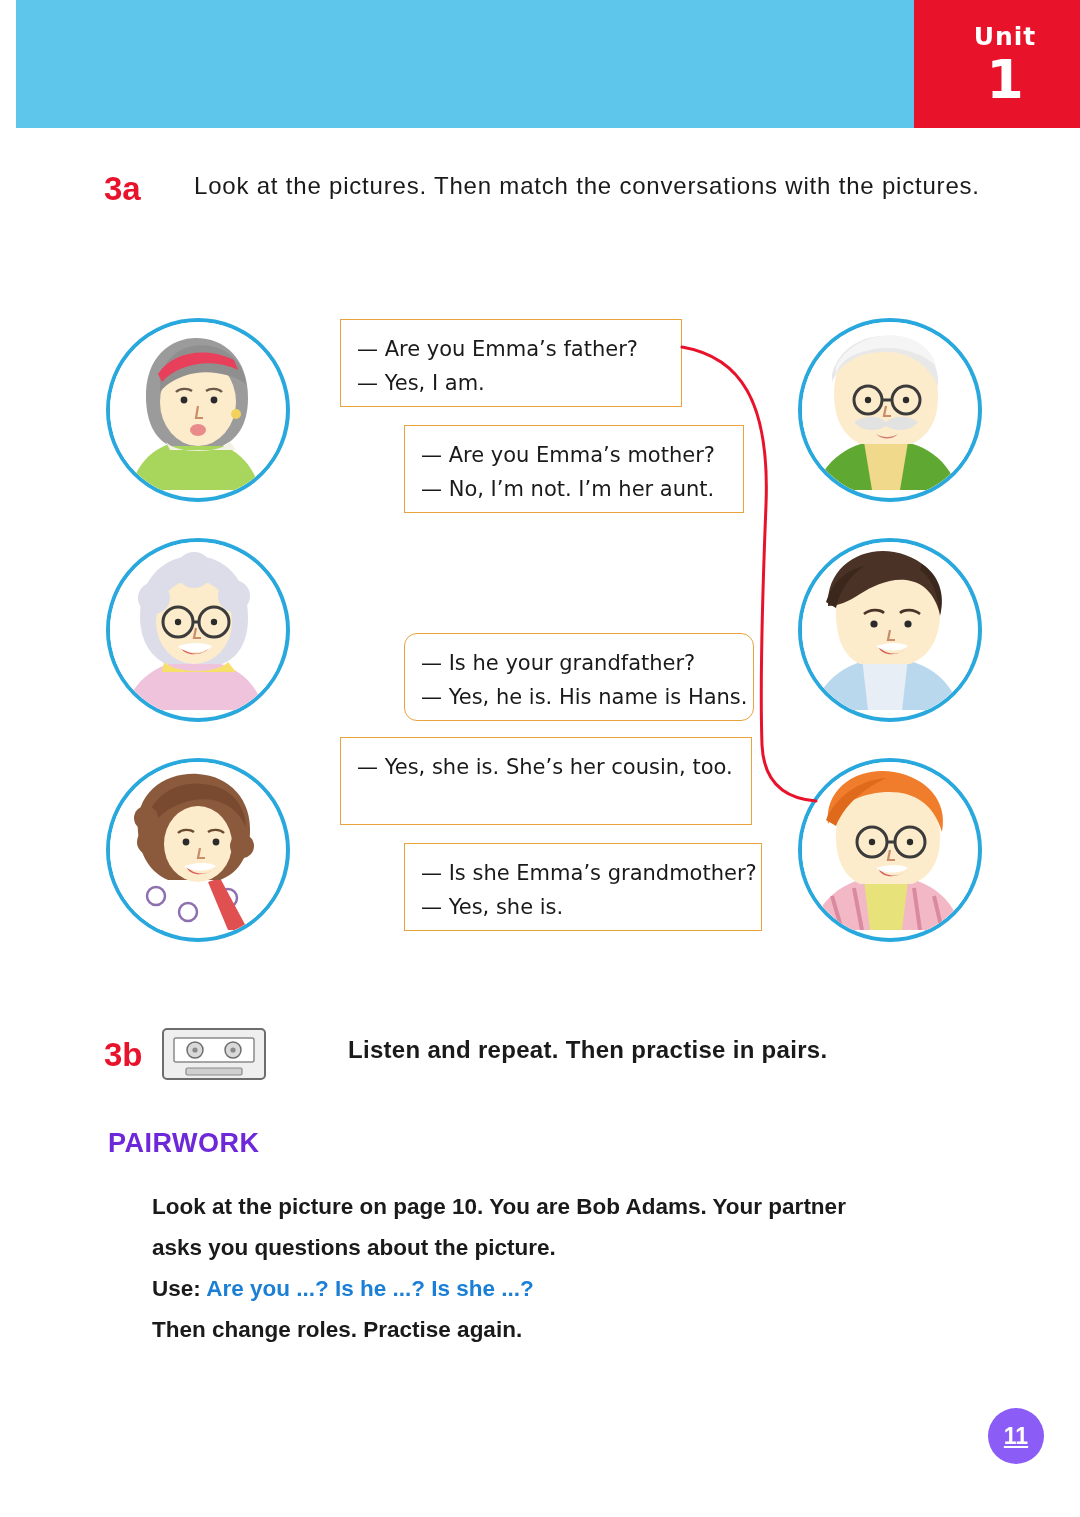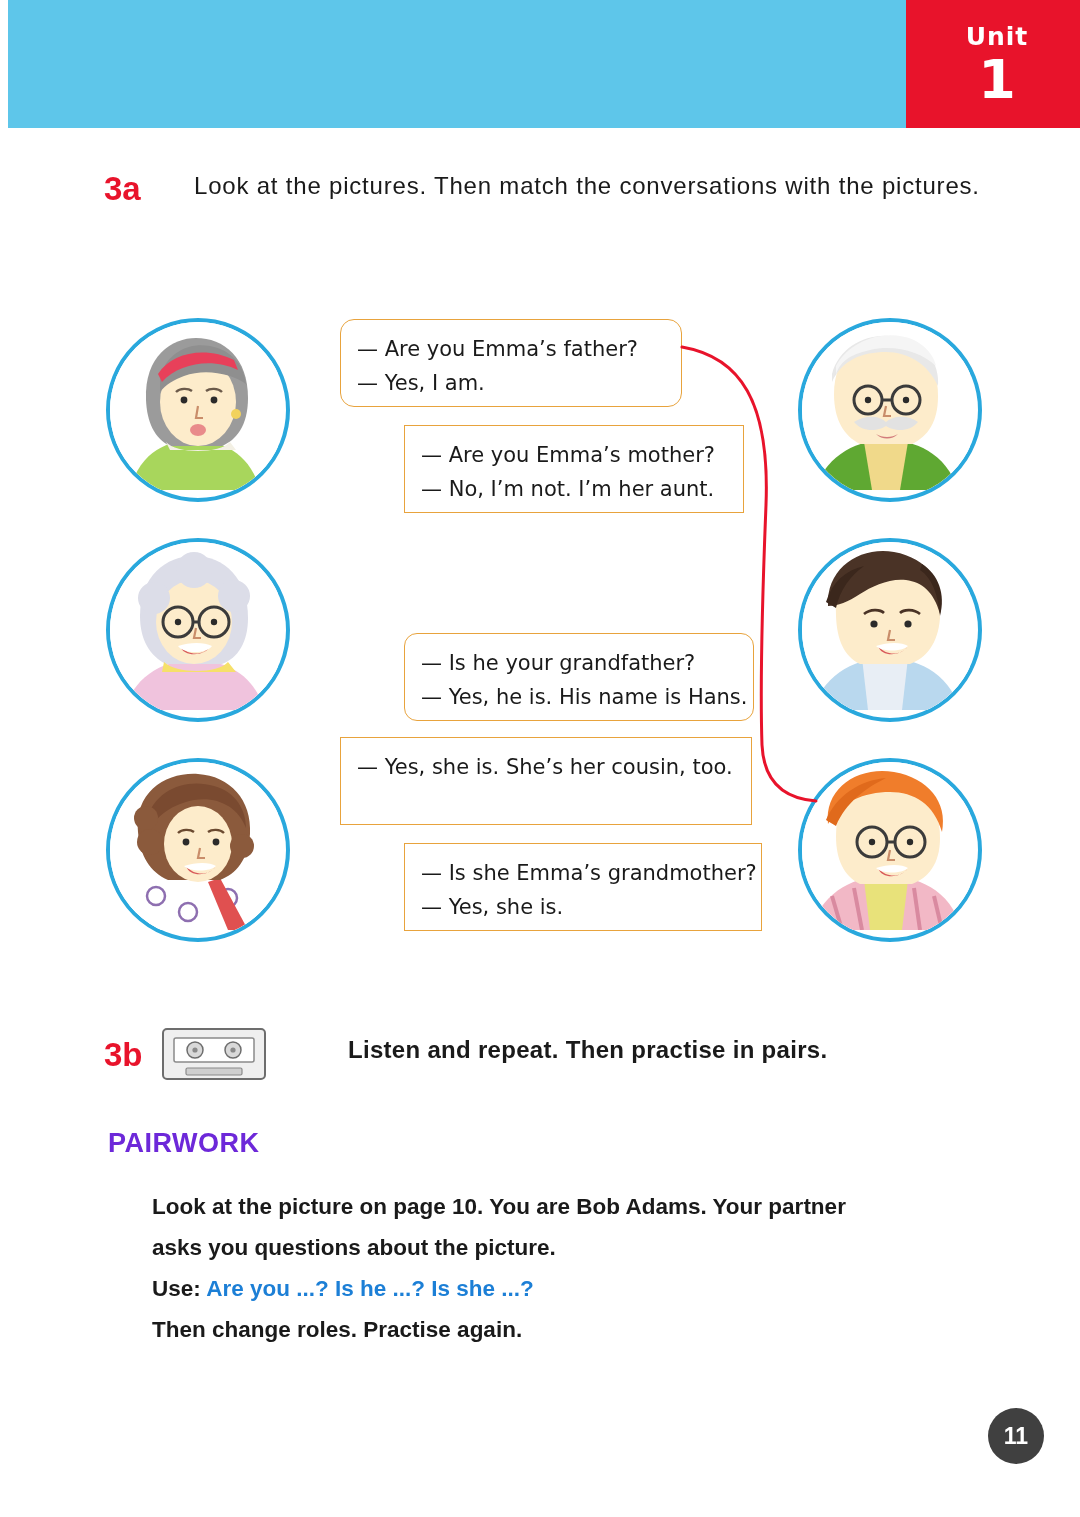--- a/index.html
+++ b/index.html
@@ -11,21 +11,21 @@
     height: 1517px;
     background: #ffffff;
     font-family: "Liberation Sans", sans-serif;
     position: relative;
     overflow: hidden;
   }
 
   
   .header {
     position: absolute;
-    top: 0; left: 8px;
+    top: 0; left: 16px;
     width: 984px;
     height: 128px;
     padding-left: 12px;
   }
   .header-band {
     position: absolute;
     top: 0; left: 0;
     width: 898px;
     height: 128px;
     background: #5ec6ea;
@@ -169,27 +169,28 @@
   .pairwork-body .use-phrases { color: #1c7fd6; }
 
   
   .page-badge {
     position: absolute;
     top: 1408px;
     left: 988px;
     width: 56px;
     height: 56px;
     border-radius: 50%;
-    background: #404040;
+    background: #8b5cf6;
     color: #ffffff;
     font-size: 23px;
     font-weight: bold;
     display: flex;
     align-items: center;
     justify-content: center;
+    text-decoration: underline;
   }
 </style>
 </head>
 <body>
 
 <div class="header">
   <div class="header-band"></div>
   <div class="header-unit">
     <div class="unit-word">Unit</div>
     <div class="unit-num">1</div>
@@ -323,21 +324,21 @@
       <circle cx="108" cy="80" r="15" fill="none" stroke="#3b3b3b" stroke-width="3"></circle>
       <line x1="85" y1="80" x2="93" y2="80" stroke="#3b3b3b" stroke-width="3"></line>
       <circle cx="70" cy="80" r="3.2" fill="#2b2b2b"></circle>
       <circle cx="108" cy="80" r="3.2" fill="#2b2b2b"></circle>
       <path d="M88 88 L86 98 L93 98" stroke="#c98d6a" stroke-width="2.2" fill="none"></path>
       <path d="M76 106 C84 116 100 116 106 106 C100 116 80 118 76 106 Z" fill="#d85a5a"></path>
       <path d="M74 106 C86 102 100 102 106 106 C100 112 80 112 74 106 Z" fill="#ffffff"></path>
     </svg>
   </div>
 
-  <div class="bubble" style="left:340px; top:14px; width:342px; height:88px;border-radius:14px;">
+  <div class="bubble" style="left:340px; top:14px; width:342px; height:88px;">
     <div class="line">— Are you Emma’s father?</div>
     <div class="line">— Yes, I am.</div>
   </div>
 
   <div class="bubble" style="left:404px; top:120px; width:340px; height:88px;">
     <div class="line">— Are you Emma’s mother?</div>
     <div class="line">— No, I’m not. I’m her aunt.</div>
   </div>
 
 

